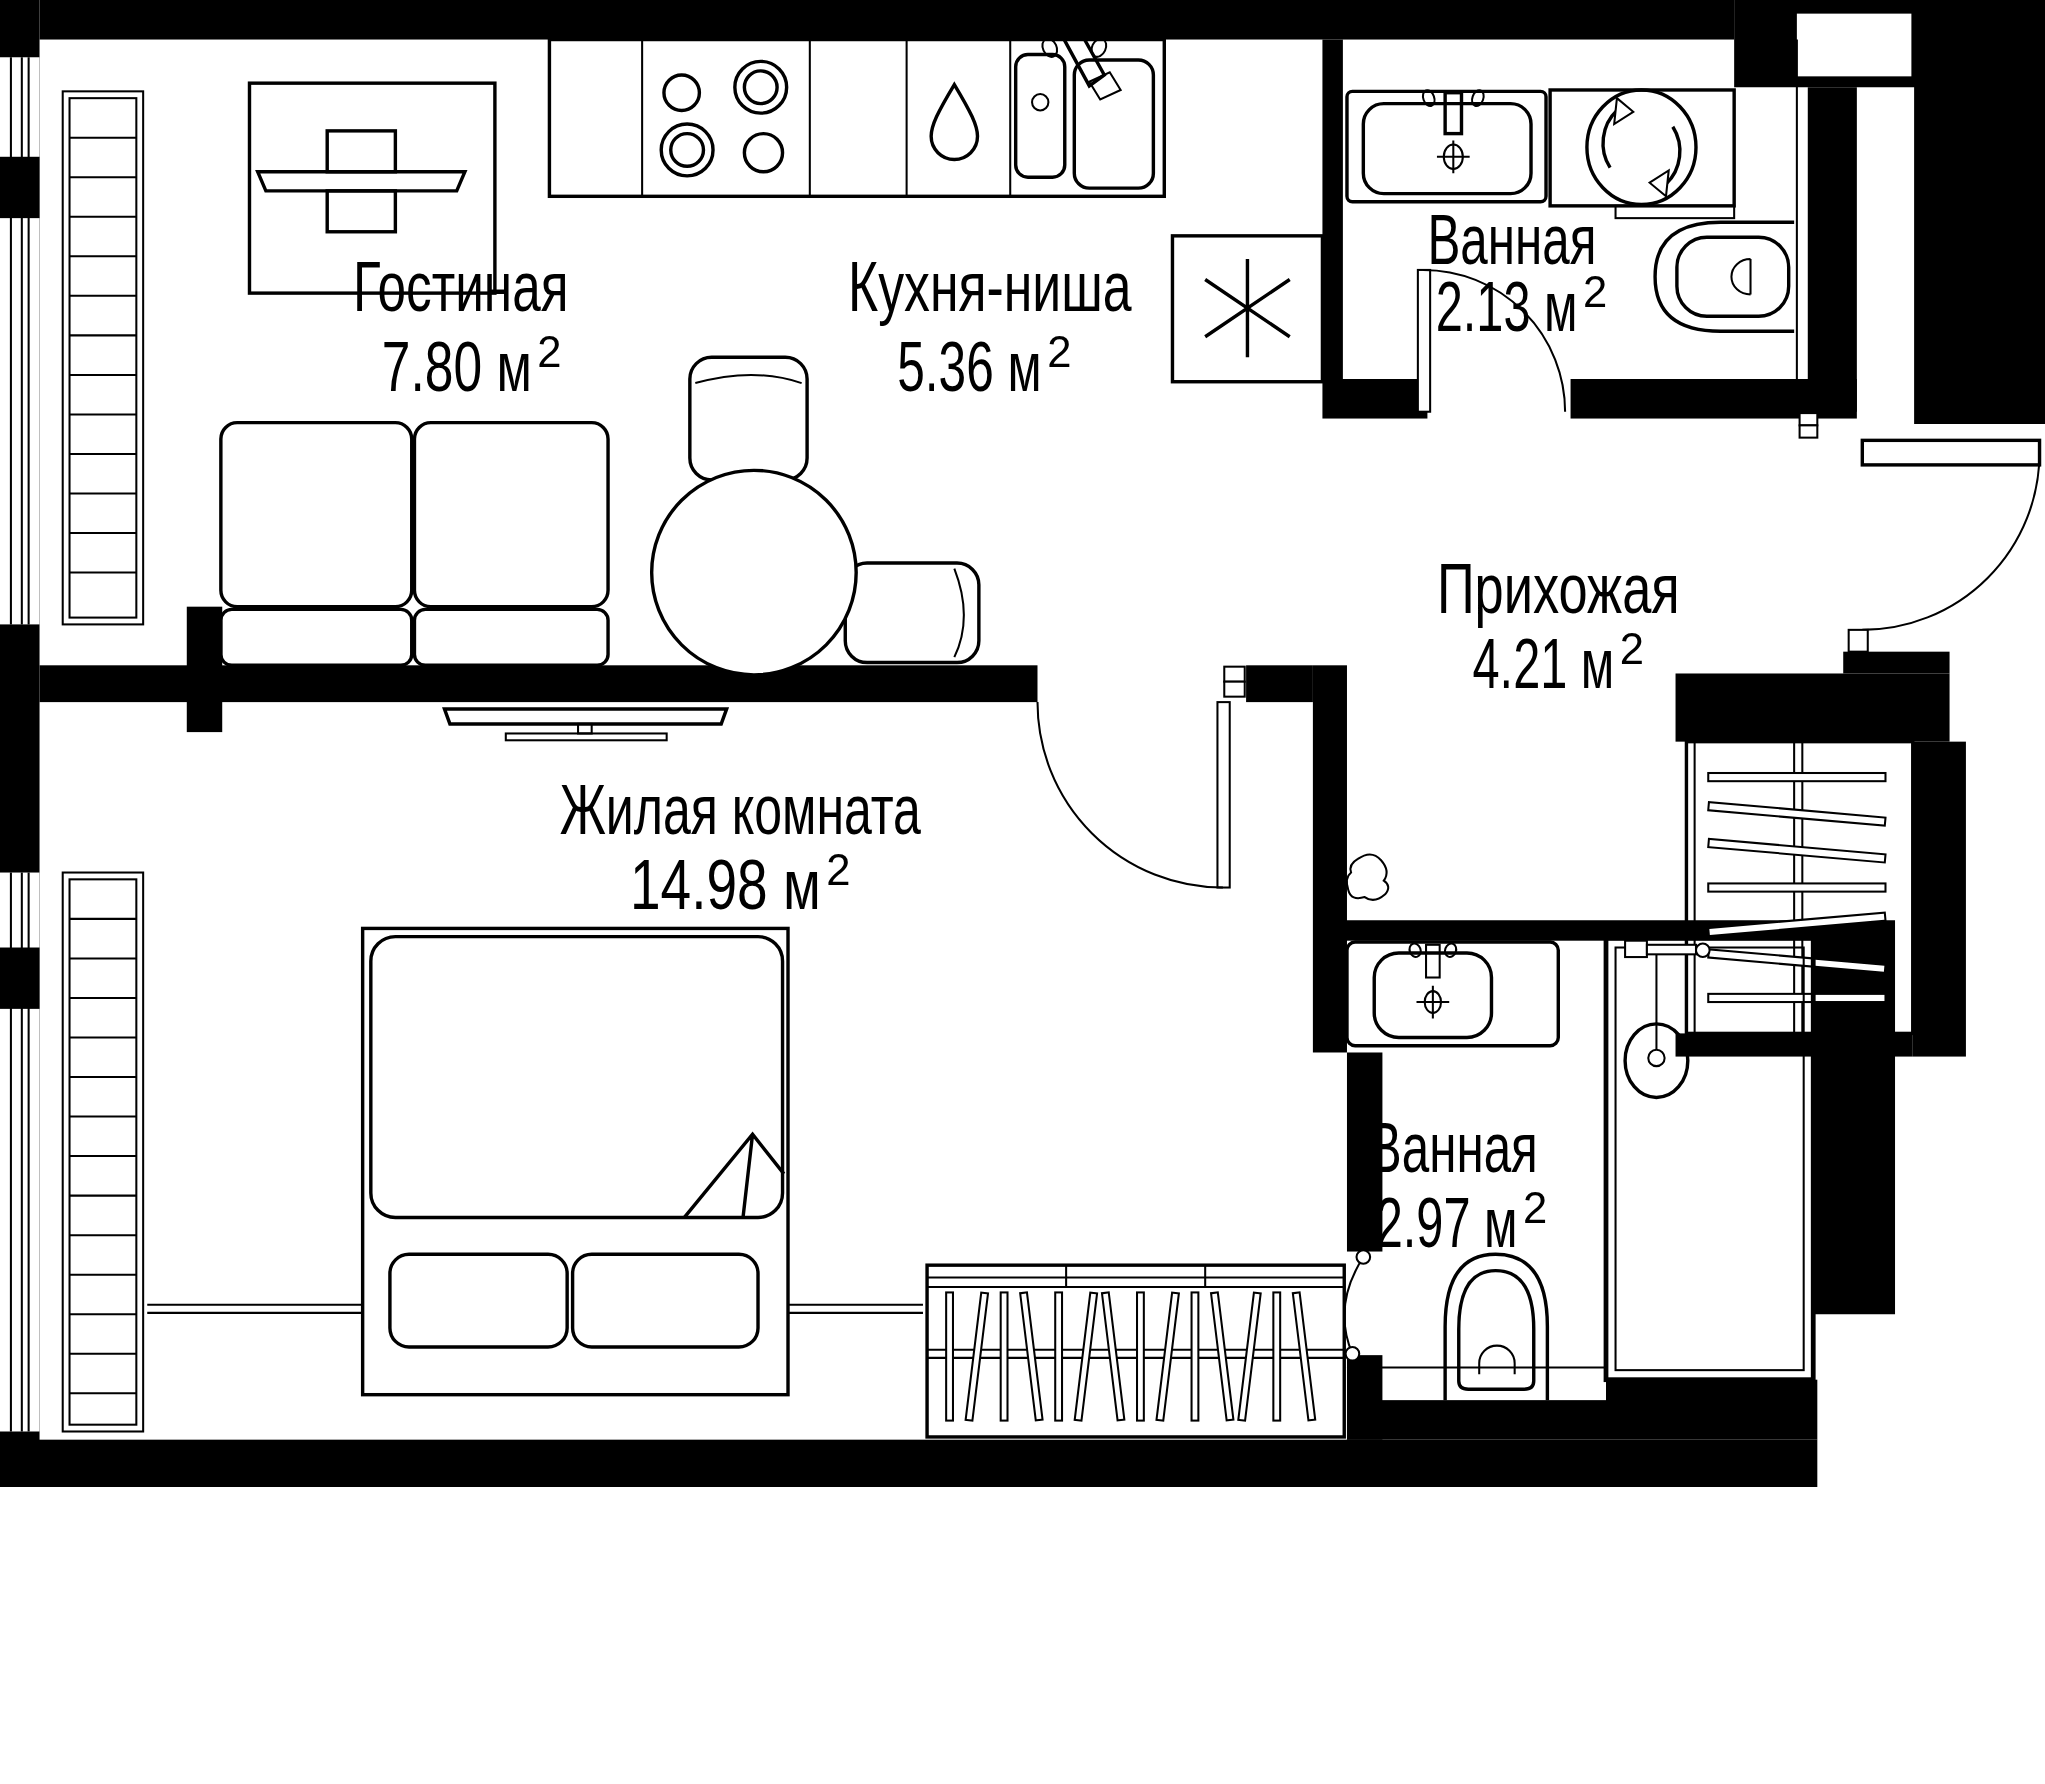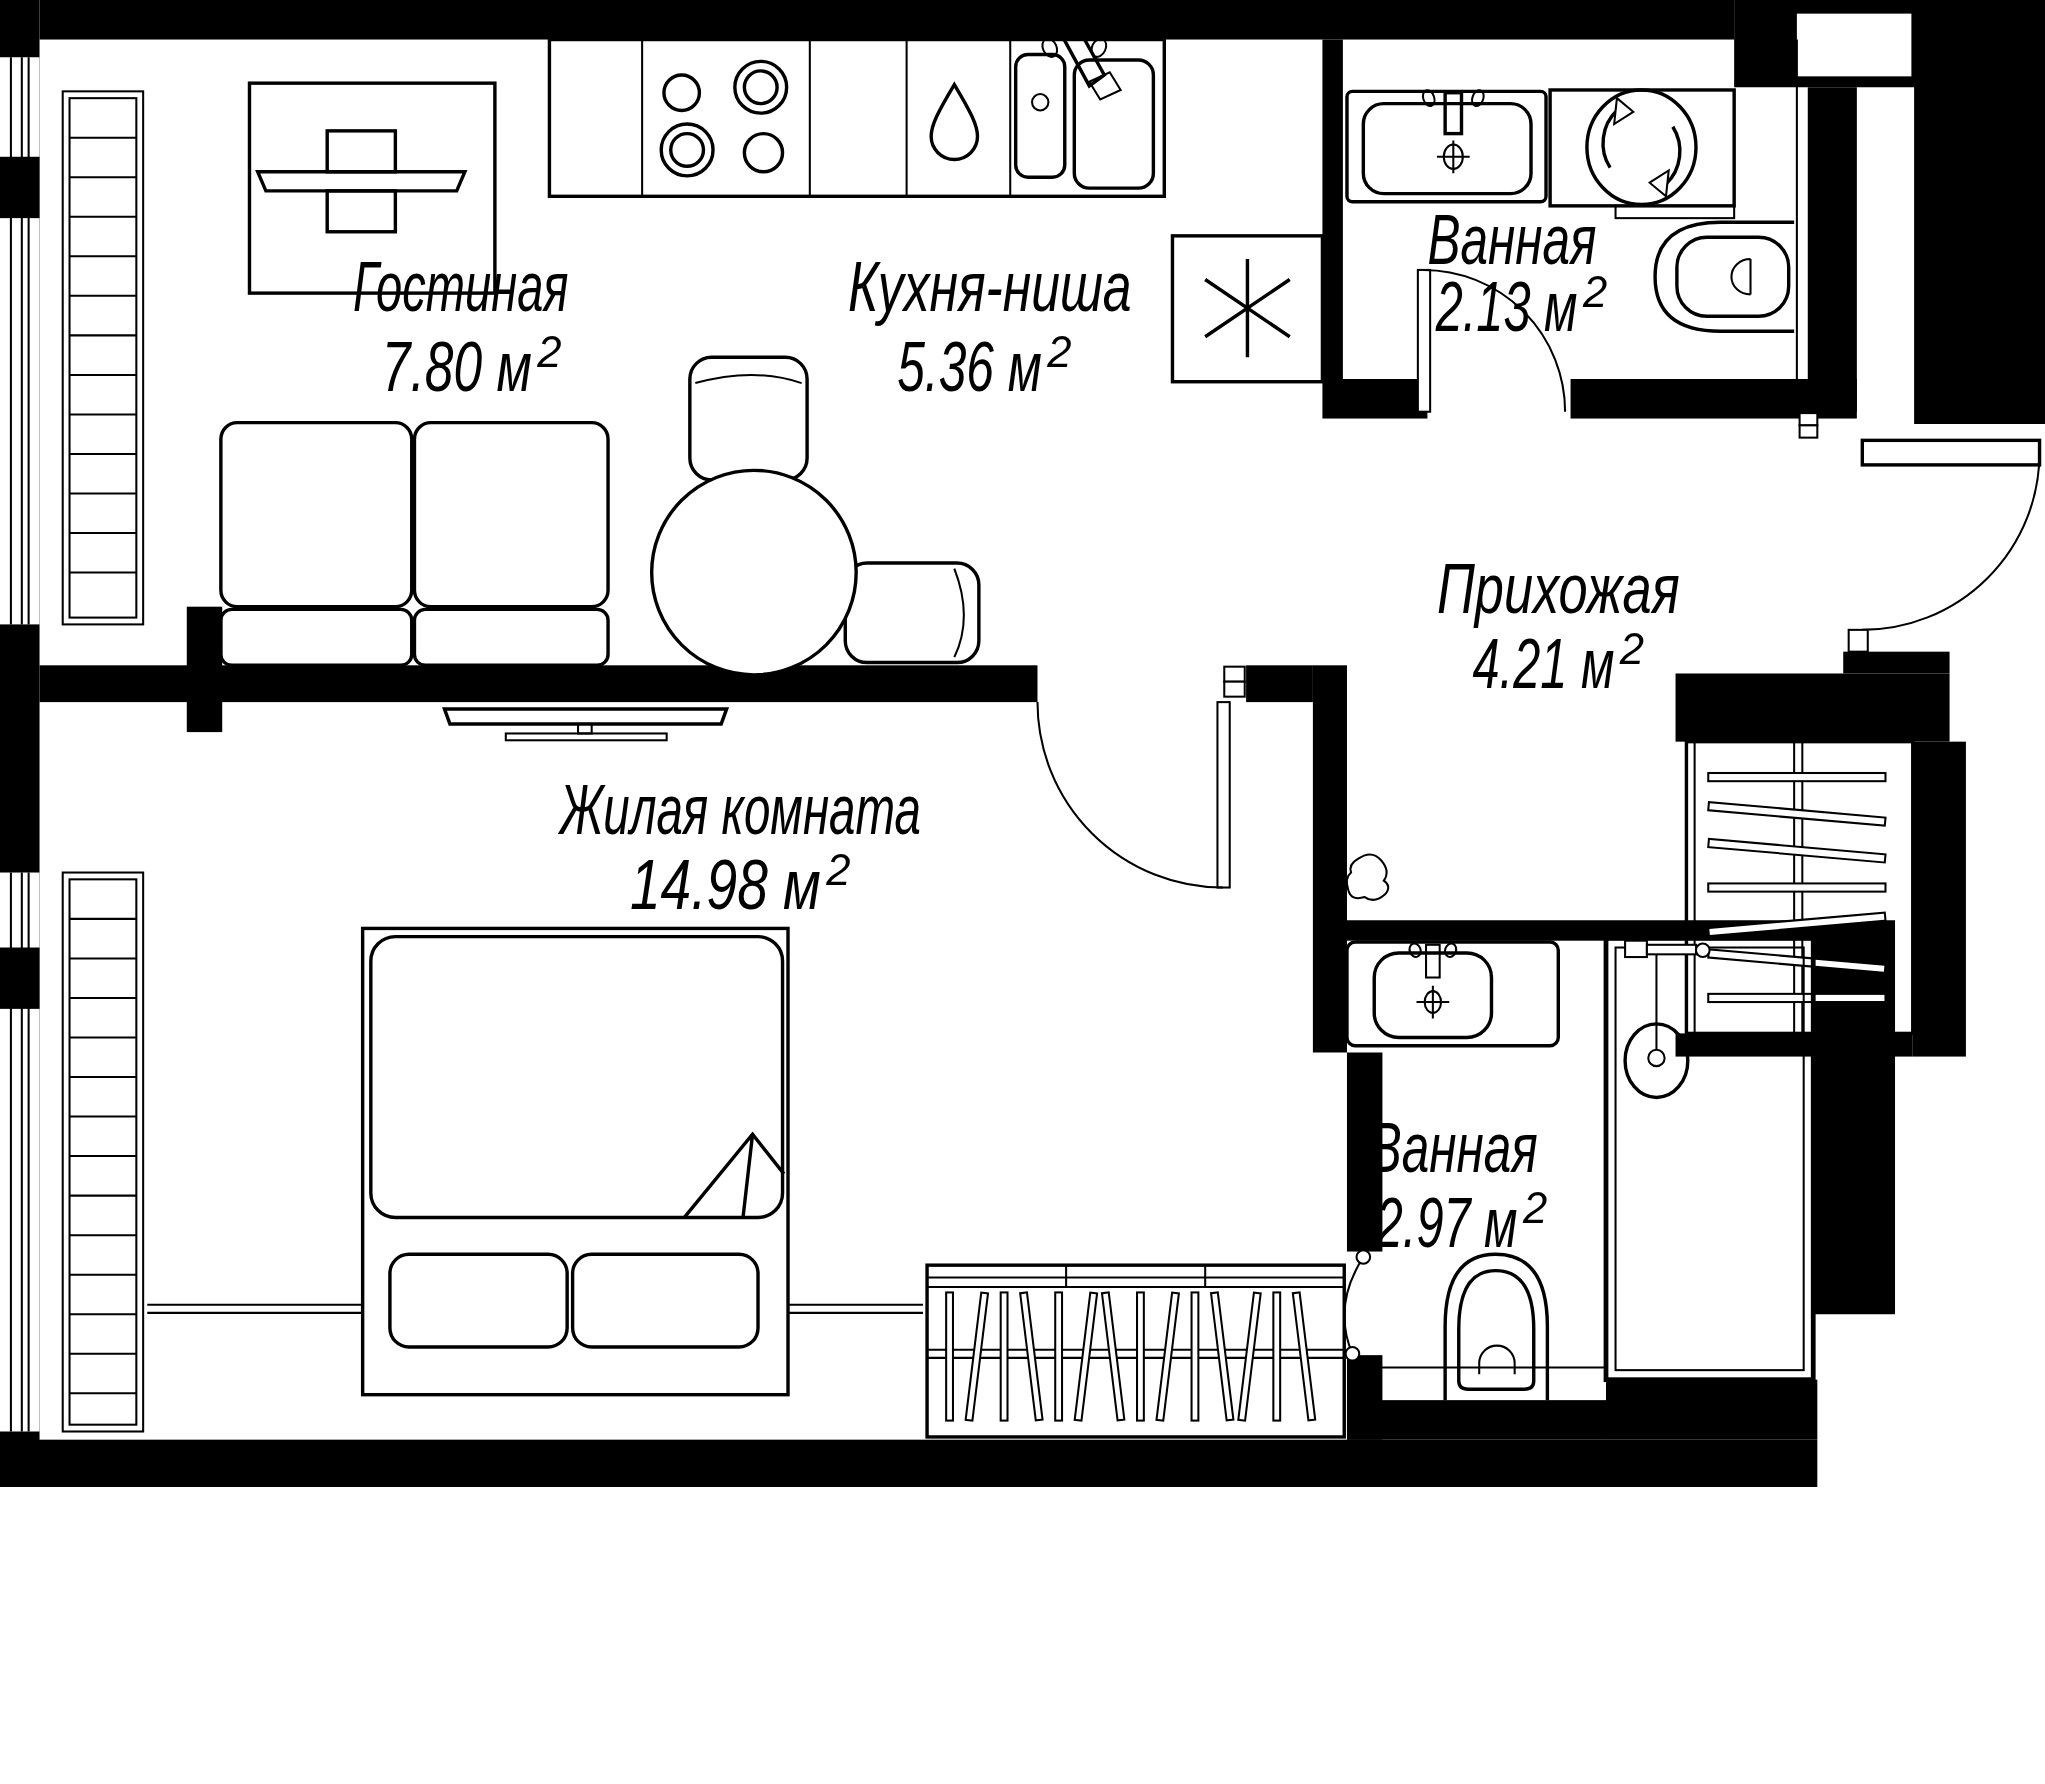--- a/index.html
+++ b/index.html
@@ -1,16 +1,16 @@
 <!DOCTYPE html>
 <html style="font-size:6.5px"><head>
 <meta charset="utf-8">
 <style>
   html,body{margin:0;padding:0;background:#fff;}
-  .page{width:100vw;background:#8b5cf6;font-style:italic;}
+  .page{width:100vw;background:#8b5cf6;}
   svg{display:block;width:100%;height:auto;background:#fff;}
   .w{fill:#000;stroke:none;}
   .s{fill:none;stroke:#000;stroke-width:2.5;}
   .s1{fill:none;stroke:#000;stroke-width:1.5;}
   .s3{fill:none;stroke:#000;stroke-width:3.5;}
   .sw{fill:#fff;stroke:#000;stroke-width:2.5;}
   .sw1{fill:#fff;stroke:#000;stroke-width:1.5;}
   .wh{fill:#fff;stroke:none;}
   text{font-family:"Liberation Sans","DejaVu Sans",sans-serif;fill:#000;}
   .lbl{font-size:52px;}

